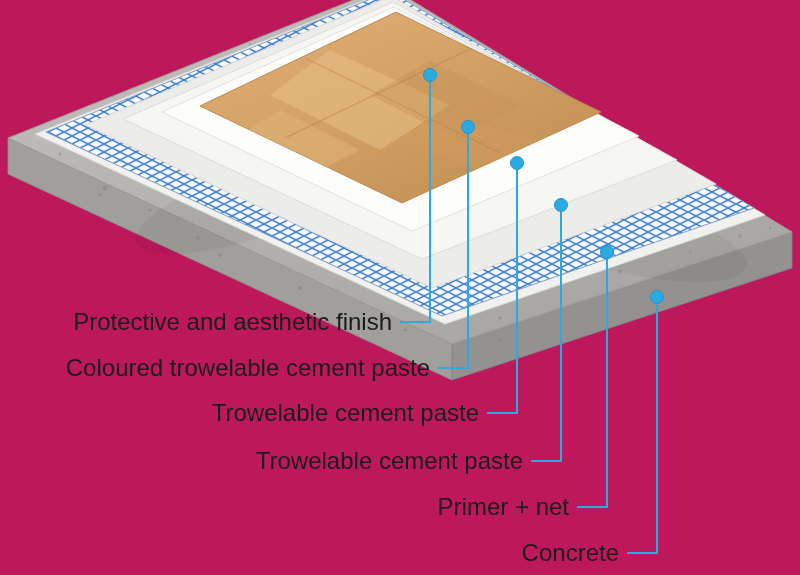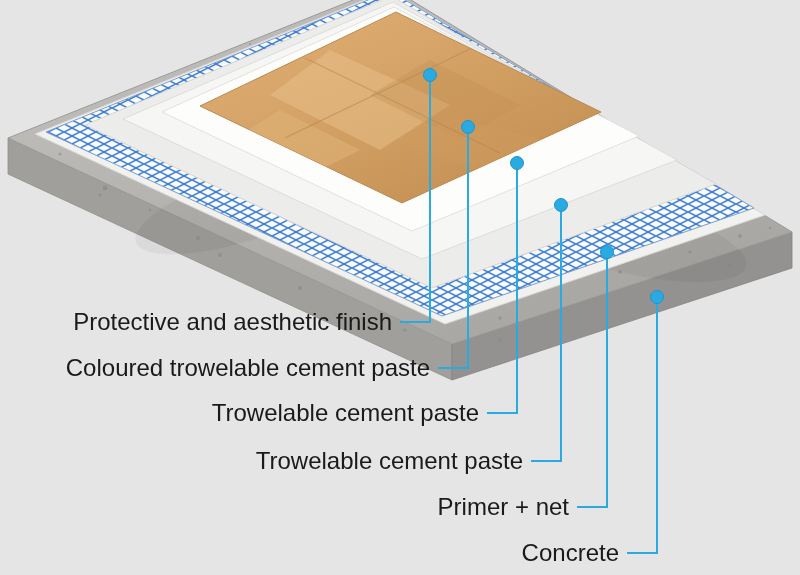--- a/index.html
+++ b/index.html
@@ -1,16 +1,16 @@
 <!DOCTYPE html>
 <html><head>
 <meta charset="utf-8">
 <style>
   html,body{margin:0;padding:0;background:#ffffff;}
-  .stage{position:relative;width:800px;height:575px;background:#e5e5e5;overflow:hidden;}
+  .stage{position:relative;width:800px;height:575px;background:#be185d;overflow:hidden;}
   svg{display:block;}
   .lbl{font-family:"Liberation Sans",sans-serif;font-size:24px;fill:#1a1a1a;}
 </style>
 </head>
 <body>
 
 <div class="stage">
 <svg width="800" height="575" viewBox="0 0 800 575">
   <defs>
     <linearGradient id="gConc" x1="0" y1="0" x2="0.8" y2="1">

